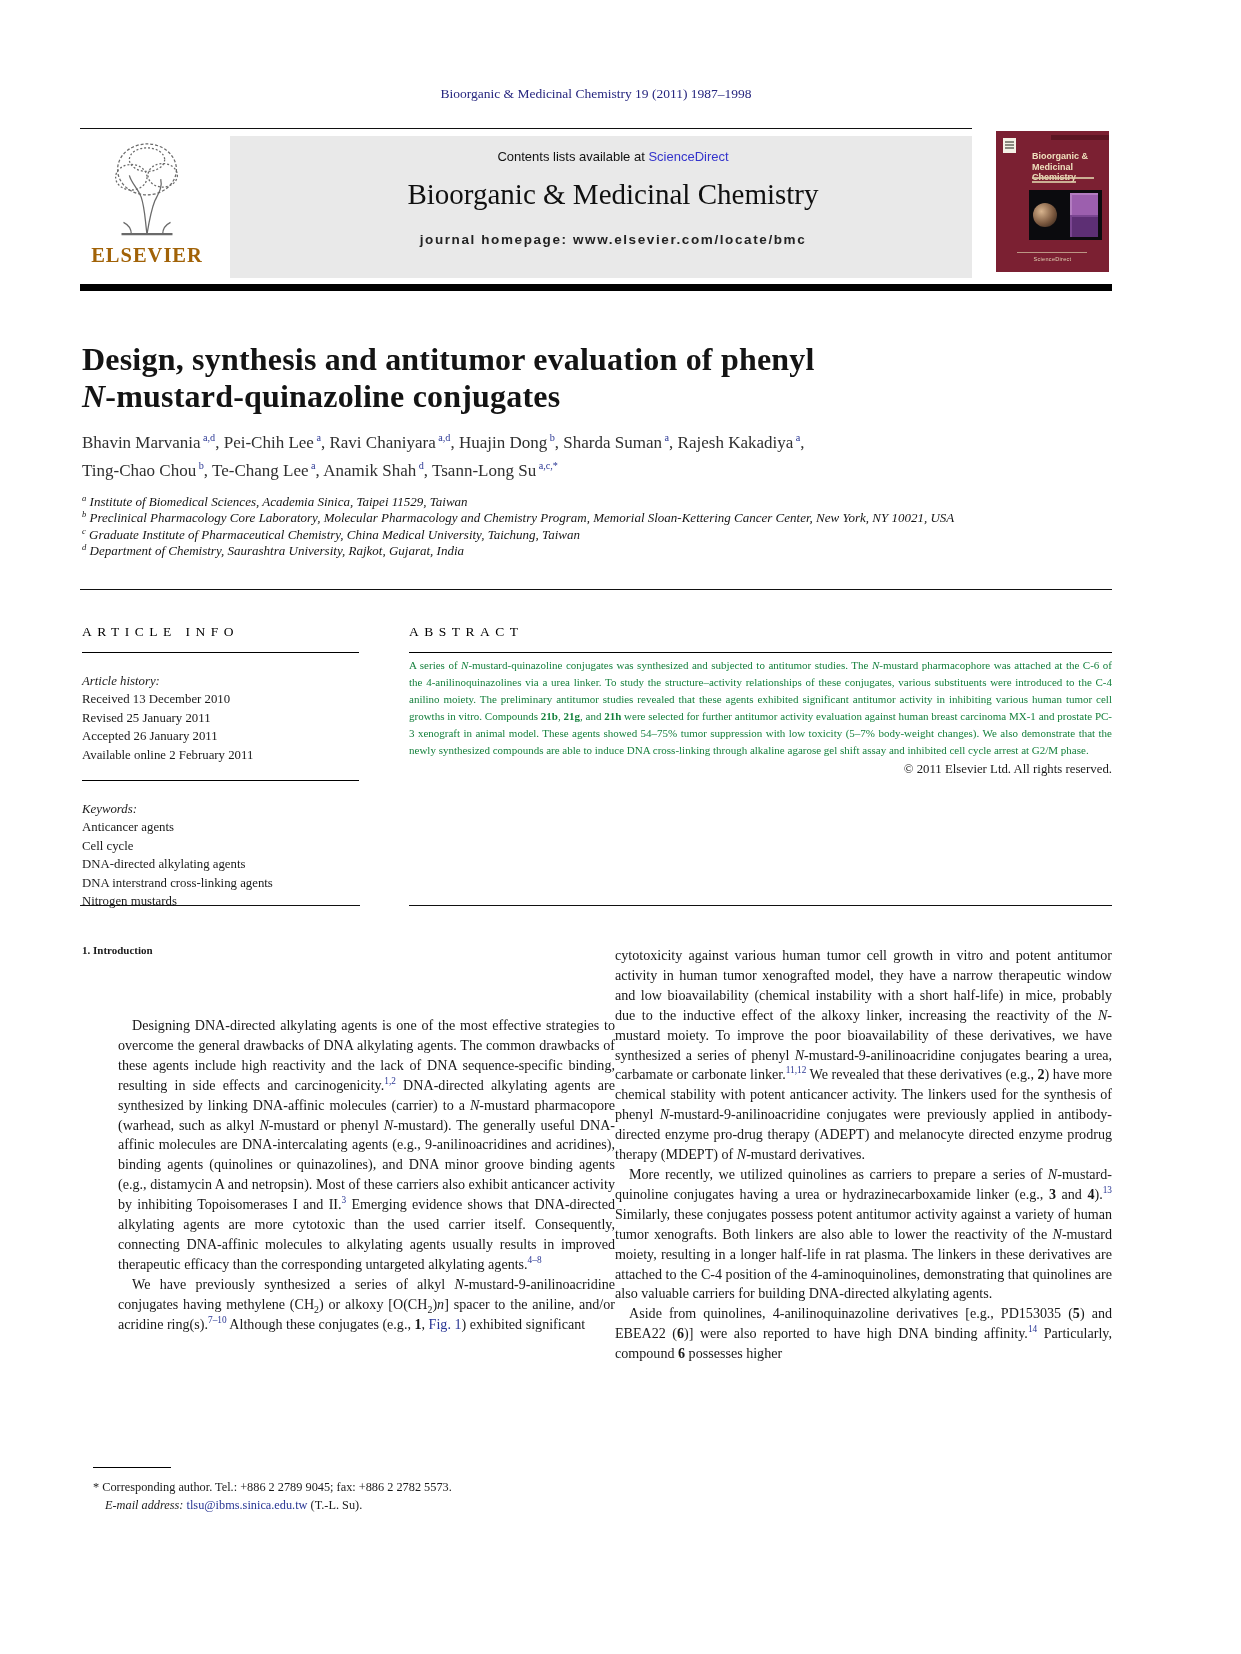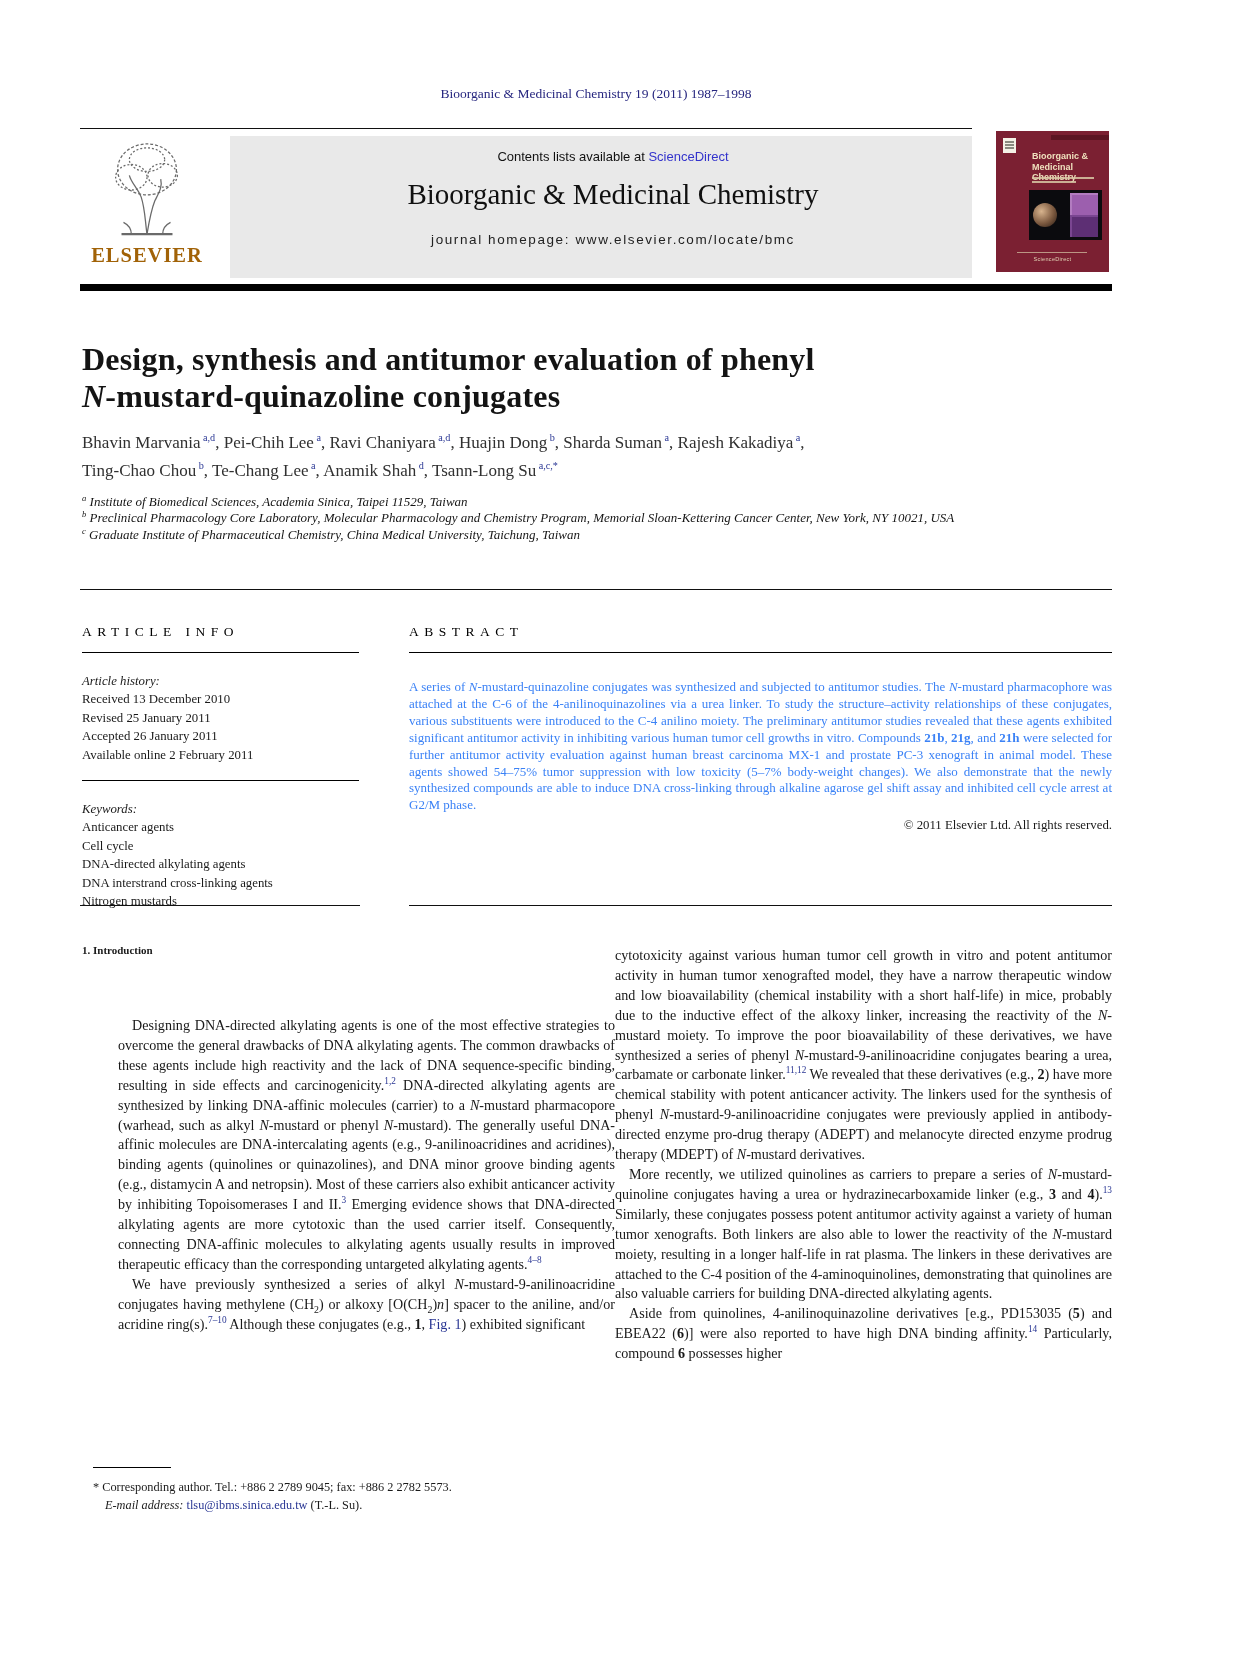--- a/index.html
+++ b/index.html
@@ -36,21 +36,21 @@
   
   .banner-box {
     position:absolute; left:230px; top:136px; width:742px; height:142px;
     background:#e9e9e9; text-align:center; padding-top:13px;padding-left:24px;
   }
   .contents-line { font-family:"Liberation Sans", sans-serif; font-size:13px; color:#111; }
   .sd-link { color:#3333cc; }
   .journal-name { margin-top:14px; font-size:29px; color:#101010; }
   .homepage-line {
     margin-top:21px; font-family:"Liberation Sans", sans-serif; font-size:13.5px;
-    letter-spacing:1.6px; color:#222;
+    letter-spacing:1.6px; color:#222;font-weight:bold;
   }
 
   
   .cover { position:absolute; left:996px; top:131px; width:113px; height:141px; background:#7b2032; }
   .cover-stripe { position:absolute; right:0; top:4px; width:58px; height:5px; background:#5c1523; }
   .cover-logobox { position:absolute; left:7px; top:7px; width:13px; height:15px; background:#f4f1e6; padding:2px 2px; }
   .cover-logobox i { display:block; height:2px; margin-top:1px; background:#8a8a80; }
   .cover-title {
     position:absolute; left:36px; top:20px; width:72px;
     font-family:"Liberation Sans", sans-serif; font-weight:bold; font-size:9px;
@@ -85,21 +85,21 @@
   .affils { position:absolute; left:82px; top:494px; width:1026px; font-size:13px; line-height:16.4px; font-style:italic; color:#151515; }
 
   
   .info-col { position:absolute; left:82px; top:602px; width:277px; }
   .abs-col  { position:absolute; left:409px; top:602px; width:703px; }
   .sec-heading { padding-top:22px; font-size:13.5px; letter-spacing:5.5px; color:#000; }
   .hrule { height:1px; background:#000; margin-top:12px; }
   .info-label { margin-top:19px; font-style:italic; font-size:12.8px; line-height:18.4px; }
   .info-item { font-size:12.8px; line-height:18.4px; }
   .info-col .hrule.second { margin-top:16px; }
-  .abs-body { margin-top:26px; font-size:13px; line-height:16.9px; text-align:justify; color:#3b82f6; }
+  .abs-body { margin-top:4px; font-size:11px; line-height:16.9px; text-align:justify; color:#15803d; }
   .abs-copyright { margin-top:4px; text-align:right; font-size:12.8px; }
 
   
   .intro-heading { position:absolute; left:82px; top:944px; font-size:11px; font-weight:bold; }
   .col { position:absolute; width:497px; font-size:14.1px; line-height:19.9px; text-align:justify; color:#181818; }
   .col-left { left:82px; top:1016px;margin-left:36px; }
   .col-right { left:615px; top:946px; }
   .body-p.indent { text-indent:14px; }
 
   
@@ -169,20 +169,21 @@
 
   <div class="authors">
     <div>Bhavin Marvania<span class="run-sup run-link"> a,d</span>, Pei-Chih Lee<span class="run-sup run-link"> a</span>, Ravi Chaniyara<span class="run-sup run-link"> a,d</span>, Huajin Dong<span class="run-sup run-link"> b</span>, Sharda Suman<span class="run-sup run-link"> a</span>, Rajesh Kakadiya<span class="run-sup run-link"> a</span>,</div>
     <div>Ting-Chao Chou<span class="run-sup run-link"> b</span>, Te-Chang Lee<span class="run-sup run-link"> a</span>, Anamik Shah<span class="run-sup run-link"> d</span>, Tsann-Long Su<span class="run-sup run-link"> a,c,*</span></div>
   </div>
 
   <div class="affils">
     <div><span class="run-sup">a</span><span class="run-i"> Institute of Biomedical Sciences, Academia Sinica, Taipei 11529, Taiwan</span></div>
     <div><span class="run-sup">b</span><span class="run-i"> Preclinical Pharmacology Core Laboratory, Molecular Pharmacology and Chemistry Program, Memorial Sloan-Kettering Cancer Center, New York, NY 10021, USA</span></div>
     <div><span class="run-sup">c</span><span class="run-i"> Graduate Institute of Pharmaceutical Chemistry, China Medical University, Taichung, Taiwan</span></div>
+    <div><span class="run-sup">d</span><span class="run-i"> Department of Chemistry, Saurashtra University, Rajkot, Gujarat, India</span></div>
   </div>
 
   <div class="rule rule-mid"></div>
 
   <section class="info-col">
     <div class="sec-heading">ARTICLE INFO</div>
     <div class="hrule"></div>
     <div class="info-label">Article history:</div>
     <div class="info-item">Received 13 December 2010</div>
     <div class="info-item">Revised 25 January 2011</div>

